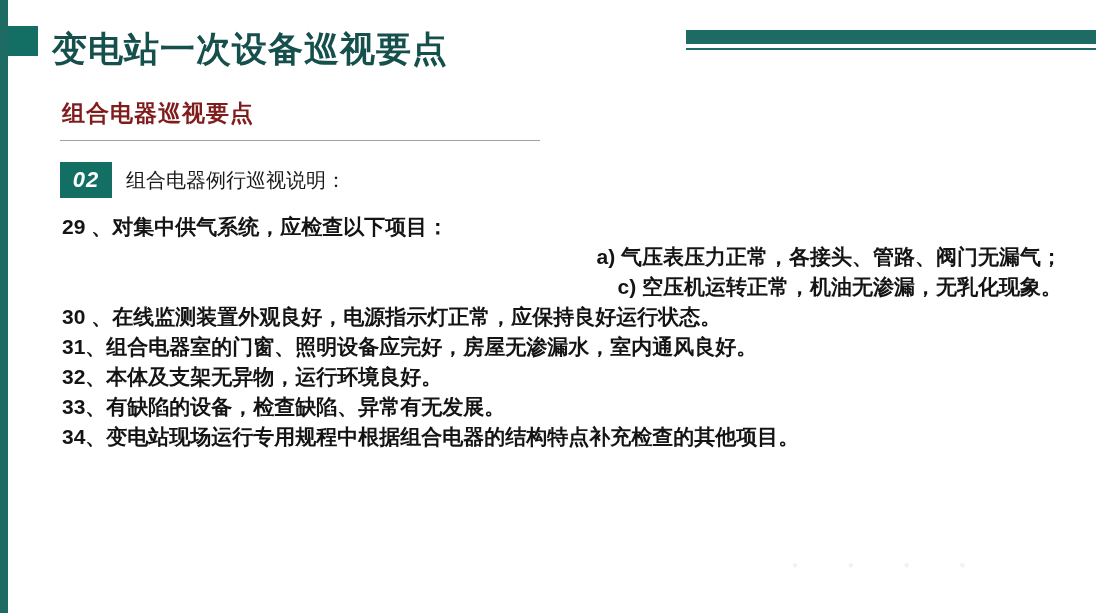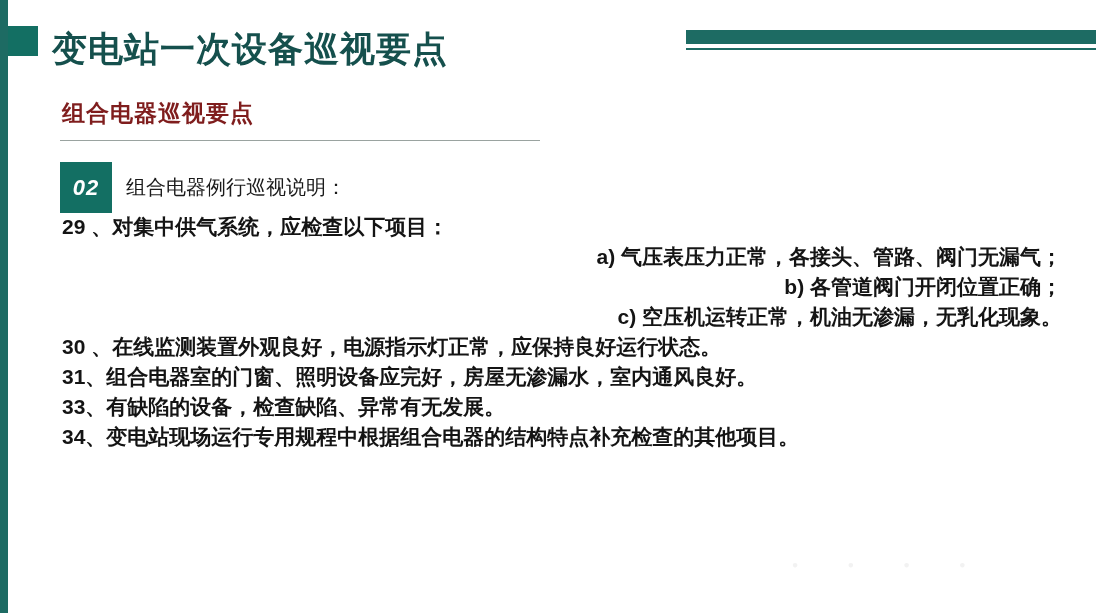--- a/index.html
+++ b/index.html
@@ -90,21 +90,21 @@
   
   .badge-row {
     position: absolute;
     left: 60px;
     top: 162px;
     display: flex;
     align-items: center;
   }
   .badge {
     width: 52px;
-    height: 51px;
+    height: 36px;
     background: #136f63;
     color: #ffffff;
     font-size: 22px;
     font-weight: bold;
     font-style: italic;
     display: flex;
     align-items: center;
     justify-content: center;
     letter-spacing: 1px;
   }
@@ -165,21 +165,21 @@
 <div class="subtitle-rule"></div>
 
 <div class="badge-row">
   <div class="badge">02</div>
   <div class="badge-label">组合电器例行巡视说明：</div>
 </div>
 
 <div class="body-block">
   <div class="body-line">29 、对集中供气系统，应检查以下项目：</div>
   <div class="body-line sub">a) 气压表压力正常，各接头、管路、阀门无漏气；</div>
-  <div class="body-line sub">b) 各管道阀门开闭位置正确；</div>
   <div class="body-line sub">c) 空压机运转正常，机油无渗漏，无乳化现象。</div>
   <div class="body-line">30 、在线监测装置外观良好，电源指示灯正常，应保持良好运行状态。</div>
   <div class="body-line">31、组合电器室的门窗、照明设备应完好，房屋无渗漏水，室内通风良好。</div>
+  <div class="body-line">32、本体及支架无异物，运行环境良好。</div>
   <div class="body-line">33、有缺陷的设备，检查缺陷、异常有无发展。</div>
   <div class="body-line">34、变电站现场运行专用规程中根据组合电器的结构特点补充检查的其他项目。</div>
 </div>
 
 <div class="watermark">・ ・ ・ ・</div>
 
 </body></html>

